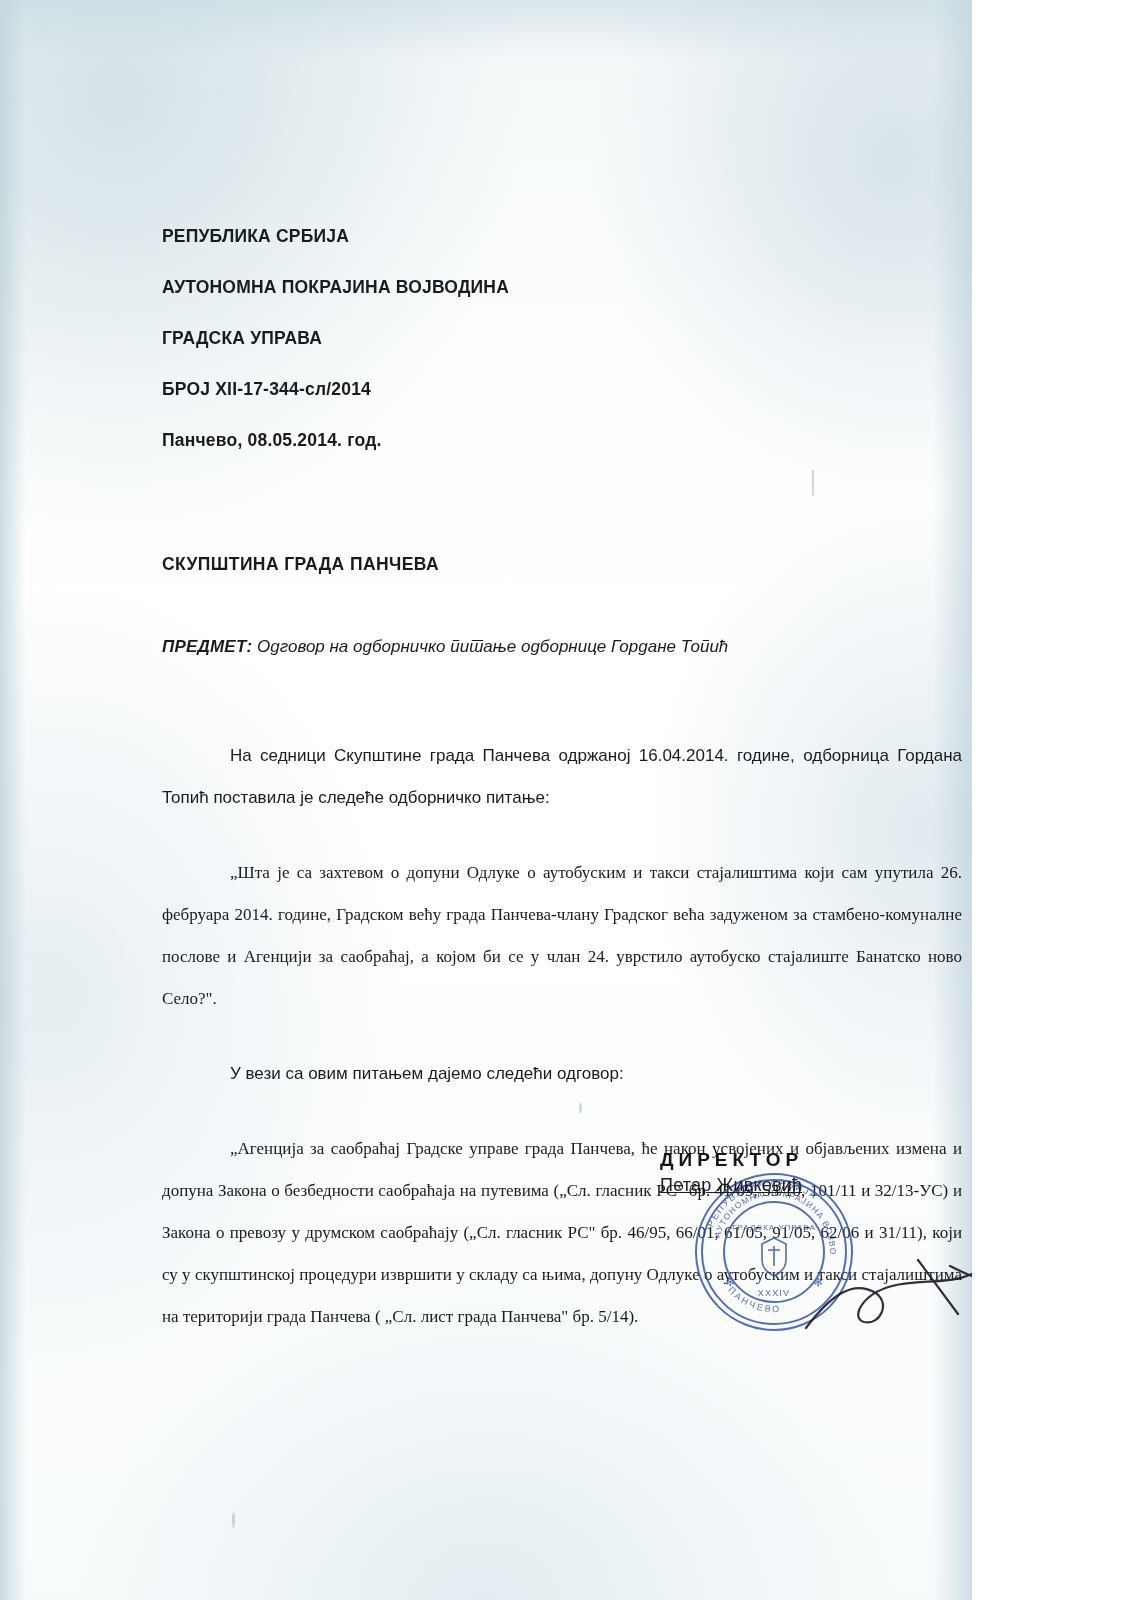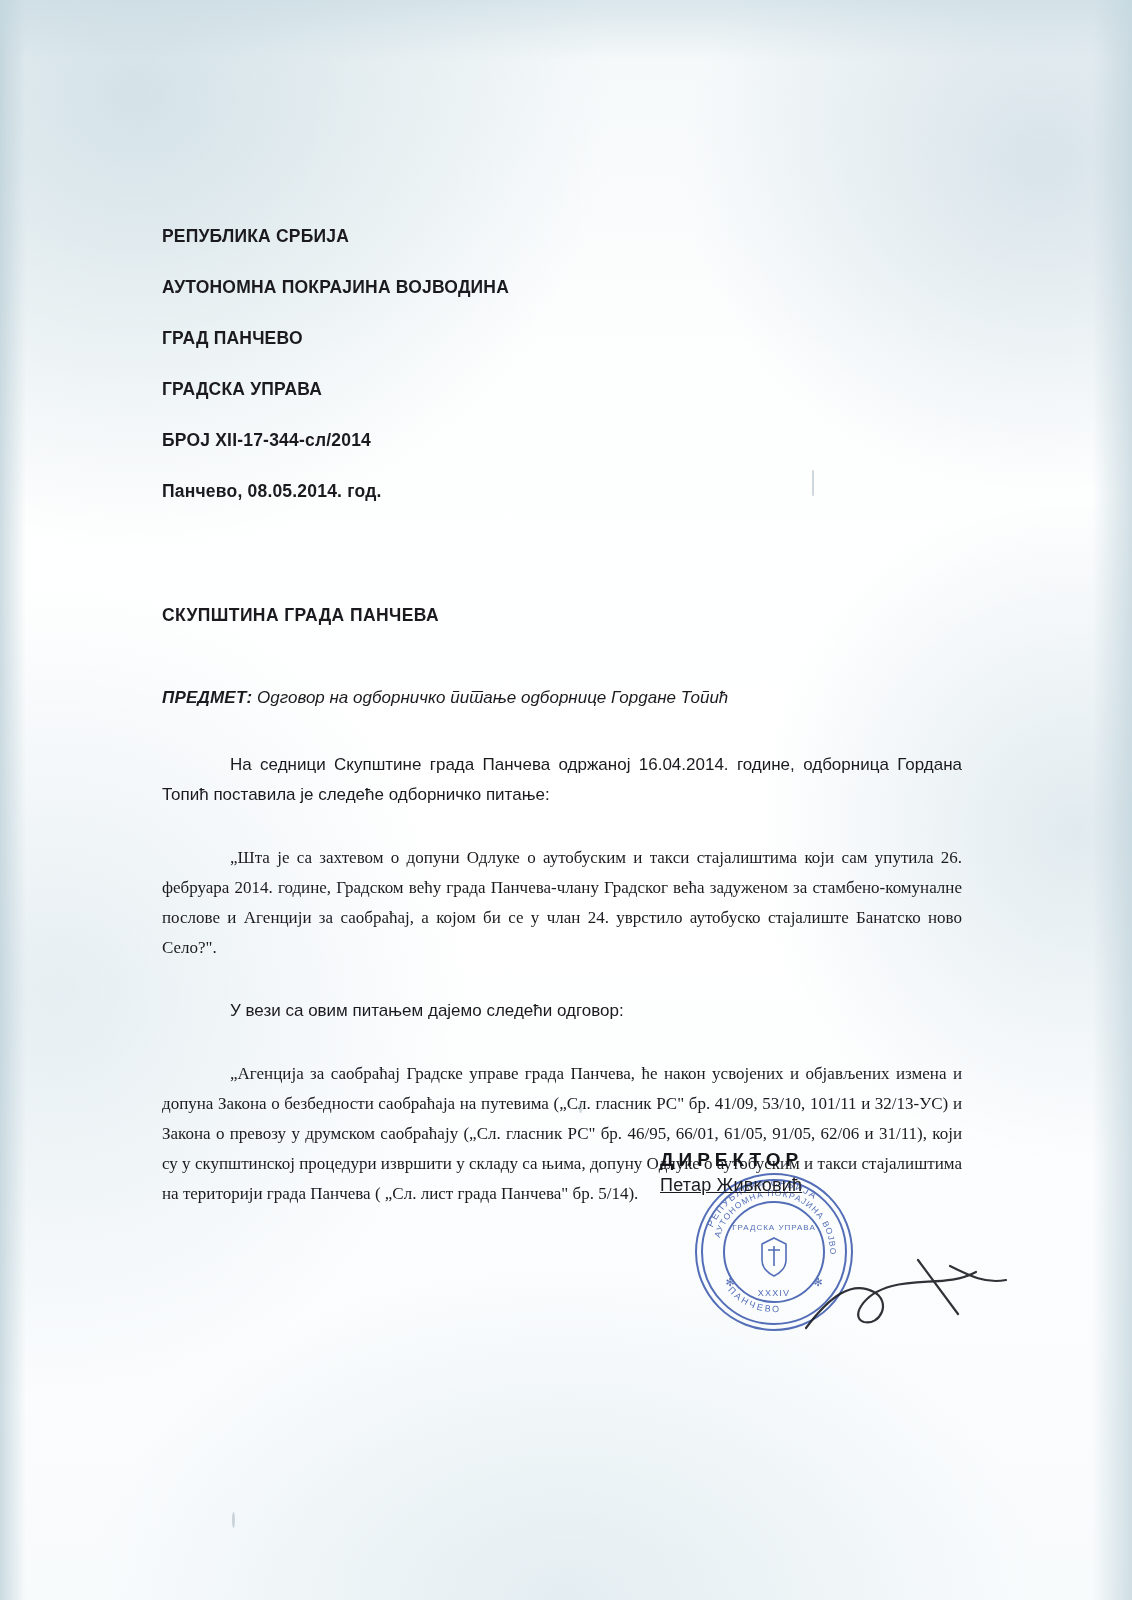--- a/index.html
+++ b/index.html
@@ -11,21 +11,21 @@
     width: 1132px;
     height: 1600px;
     background: #ffffff;
     font-family: "Liberation Sans", sans-serif;
     overflow: hidden;
   }
 
   
   .page {
     position: relative;
-    width: 1132px;
+    width: 972px;
     height: 1600px;
     background:
       radial-gradient(ellipse 60% 40% at 12% 6%, rgba(206,222,228,0.85) 0%, rgba(255,255,255,0) 70%),
       radial-gradient(ellipse 45% 30% at 92% 10%, rgba(205,220,228,0.75) 0%, rgba(255,255,255,0) 70%),
       radial-gradient(ellipse 40% 30% at 95% 52%, rgba(200,218,226,0.55) 0%, rgba(255,255,255,0) 70%),
       radial-gradient(ellipse 50% 35% at 5% 62%, rgba(206,222,230,0.5) 0%, rgba(255,255,255,0) 72%),
       radial-gradient(ellipse 60% 30% at 50% 100%, rgba(214,228,234,0.6) 0%, rgba(255,255,255,0) 70%),
       linear-gradient(180deg, #f4f8f9 0%, #fdfefe 22%, #ffffff 55%, #f8fbfc 100%);
     overflow: hidden;
   }
@@ -78,23 +78,23 @@
     margin-top: 62px;
     font-size: 17px;
     font-style: italic;
   }
   .subject .subject-label {
     font-weight: bold;
     letter-spacing: 0.2px;
   }
 
   .body-block {
-    margin-top: 42px;
+    margin-top: 78px;
     font-size: 17px;
-    line-height: 30px;
+    line-height: 42px;
     text-align: justify;
   }
   .para {
     margin-bottom: 33px;
     text-indent: 68px;
   }
   .para.quote {
     text-indent: 68px;
     font-family: Liberation Serif, serif;
   }
@@ -157,21 +157,20 @@
 
   <div class="speck" style="left:579px; top:1103px; width:3px; height:10px;"></div>
   <div class="speck" style="left:232px; top:1512px; width:3px; height:16px;"></div>
   <div class="speck" style="left:812px; top:470px; width:2px; height:26px; border-radius:2px;"></div>
 
   <div class="content">
 
     <div class="letterhead">
       <div>РЕПУБЛИКА СРБИЈА</div>
       <div>АУТОНОМНА ПОКРАЈИНА  ВОЈВОДИНА</div>
-      <div>ГРАД ПАНЧЕВО</div>
       <div>ГРАДСКА УПРАВА</div>
       <div>БРОЈ XII-17-344-сл/2014</div>
       <div>Панчево, 08.05.2014. год.</div>
     </div>
 
     <div class="addressee">СКУПШТИНА ГРАДА ПАНЧЕВА</div>
 
     <div class="subject">
       <span class="subject-label">ПРЕДМЕТ:</span><span> Одговор на одборничко питање одборнице Гордане Топић</span>
     </div>

